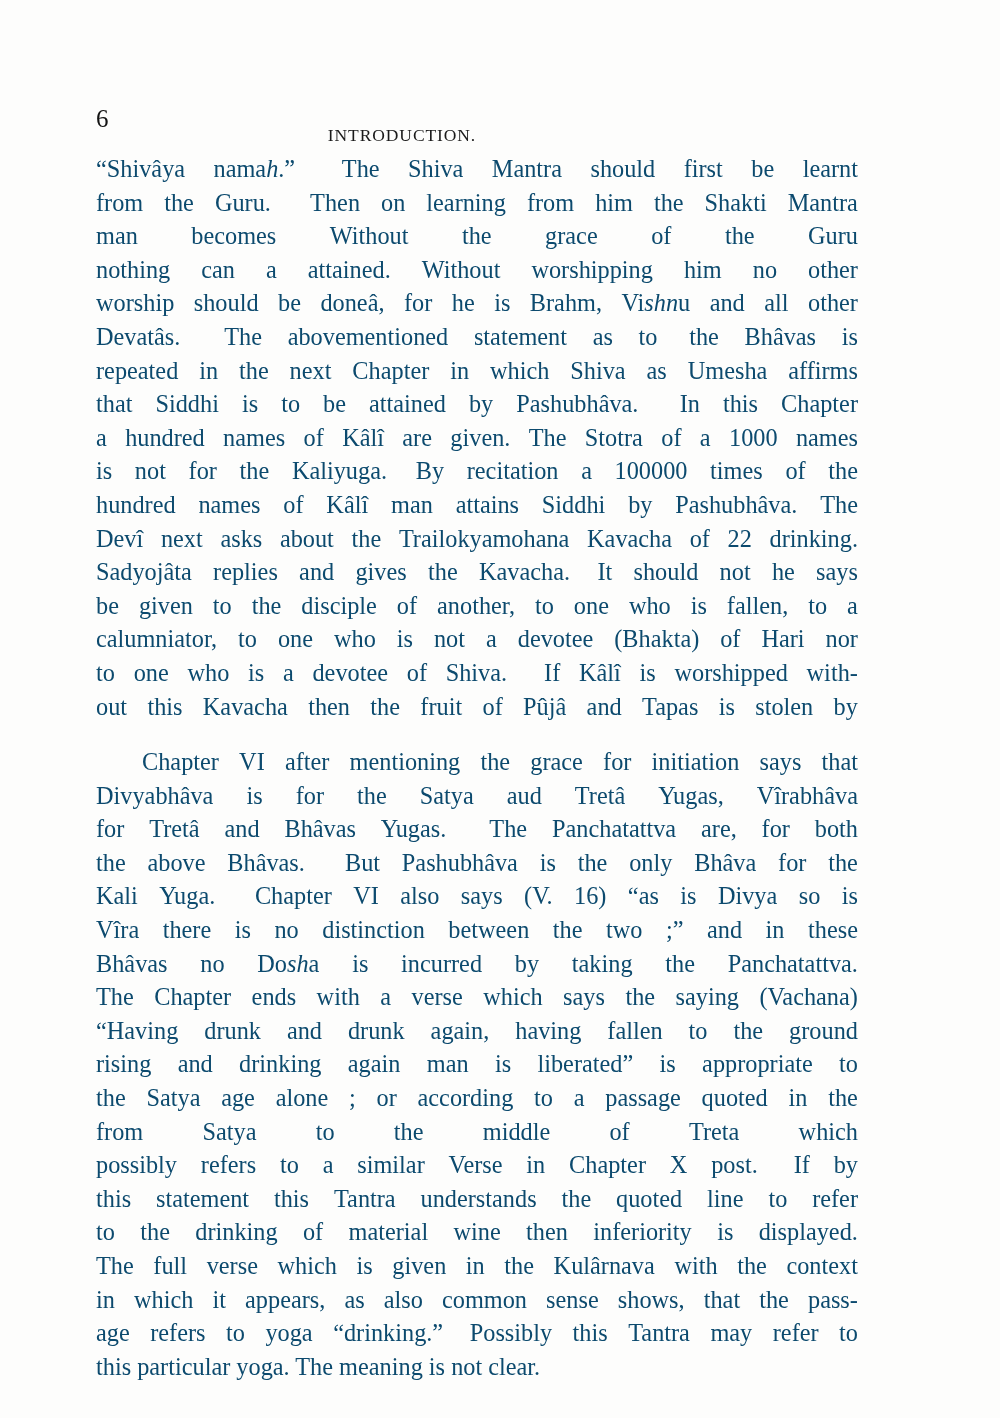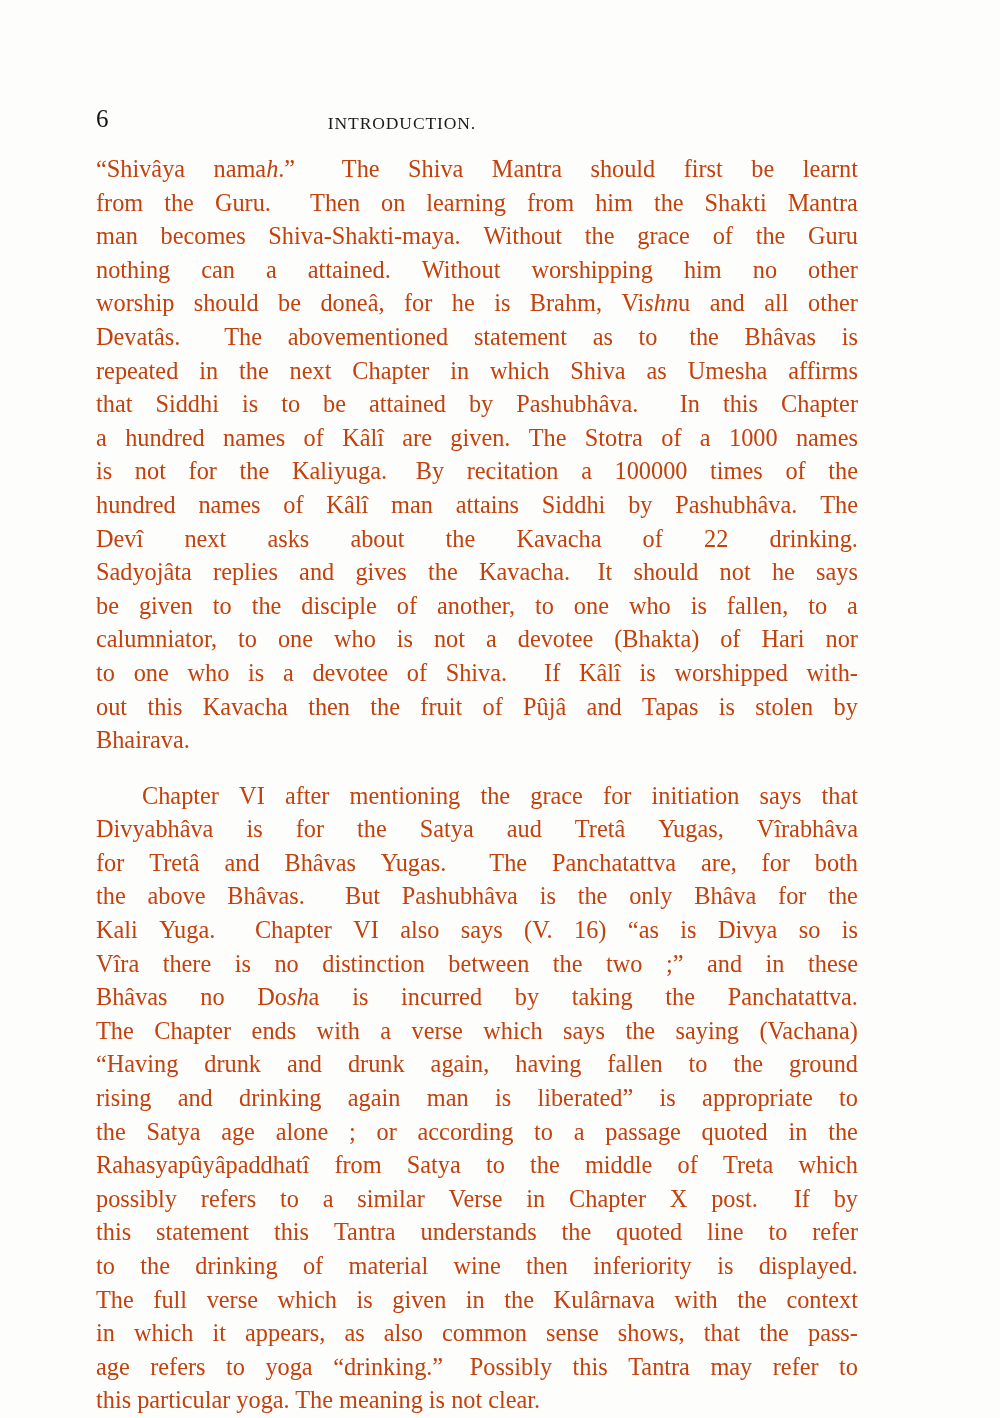--- a/index.html
+++ b/index.html
@@ -35,21 +35,21 @@
     position: absolute;
     left: 0;
     top: 0;
     font-size: 25px;
     line-height: 30px;
     color: #121212;
   }
   .head-title {
     position: absolute;
     left: 0;
-    top: 4px;
+    top: 16px;
     width: 760px;
     text-align: center;
     font-size: 17.5px;
     line-height: 30px;
     letter-spacing: 0.9px;
     text-transform: uppercase;
     color: #1a1a1a;
     transform: translateX(-74px);
   }
 
@@ -67,21 +67,21 @@
   .para + .para {
     margin-top: 22px;
   }
 
   
   .ln {
     display: block;
     font-size: 24.3px;
     line-height: 33.6px;
     white-space: pre;
-    color: #c2410c;
+    color: #0c4a6e;
     text-rendering: optimizeLegibility;
   }
   
   .ln.j {
     display: flex;
     justify-content: space-between;
     white-space: normal;
   }
   .ln.j > span.w {
     white-space: pre;
@@ -132,21 +132,20 @@
           <span class="w">learning</span>
           <span class="w">from</span>
           <span class="w">him</span>
           <span class="w">the</span>
           <span class="w">Shakti</span>
           <span class="w">Mantra</span>
         </div>
         <div class="ln j">
           <span class="w">man</span>
           <span class="w">becomes</span>
-          <span class="w">Shiva-Shakti-maya.</span>
           <span class="w">Without</span>
           <span class="w">the</span>
           <span class="w">grace</span>
           <span class="w">of</span>
           <span class="w">the</span>
           <span class="w">Guru</span>
         </div>
         <div class="ln j">
           <span class="w">nothing</span>
           <span class="w">can</span>
@@ -249,20 +248,21 @@
           <span class="w">by</span>
           <span class="w">Pashubhâva.</span>
           <span class="w">The</span>
         </div>
         <div class="ln j">
           <span class="w">Devî</span>
           <span class="w">next</span>
           <span class="w">asks</span>
           <span class="w">about</span>
           <span class="w">the</span>
+          <span class="w">Trailokyamohana</span>
           <span class="w">Kavacha</span>
           <span class="w">of</span>
           <span class="w">22</span>
           <span class="w">drinking.</span>
         </div>
         <div class="ln j">
           <span class="w">Sadyojâta</span>
           <span class="w">replies</span>
           <span class="w">and</span>
           <span class="w">gives</span>
@@ -327,21 +327,20 @@
           <span class="w">the</span>
           <span class="w">fruit</span>
           <span class="w">of</span>
           <span class="w">Pûjâ</span>
           <span class="w">and</span>
           <span class="w">Tapas</span>
           <span class="w">is</span>
           <span class="w">stolen</span>
           <span class="w">by</span>
         </div>
-        <div class="ln last">Bhairava.</div>
       </div>
       <div class="para">
         <div class="ln j indent">
           <span class="w">Chapter</span>
           <span class="w">VI</span>
           <span class="w">after</span>
           <span class="w">mentioning</span>
           <span class="w">the</span>
           <span class="w">grace</span>
           <span class="w">for</span>
@@ -471,21 +470,20 @@
           <span class="w">or</span>
           <span class="w">according</span>
           <span class="w">to</span>
           <span class="w">a</span>
           <span class="w">passage</span>
           <span class="w">quoted</span>
           <span class="w">in</span>
           <span class="w">the</span>
         </div>
         <div class="ln j">
-          <span class="w">Rahasyapûyâpaddhatî</span>
           <span class="w">from</span>
           <span class="w">Satya</span>
           <span class="w">to</span>
           <span class="w">the</span>
           <span class="w">middle</span>
           <span class="w">of</span>
           <span class="w">Treta</span>
           <span class="w">which</span>
         </div>
         <div class="ln j">

